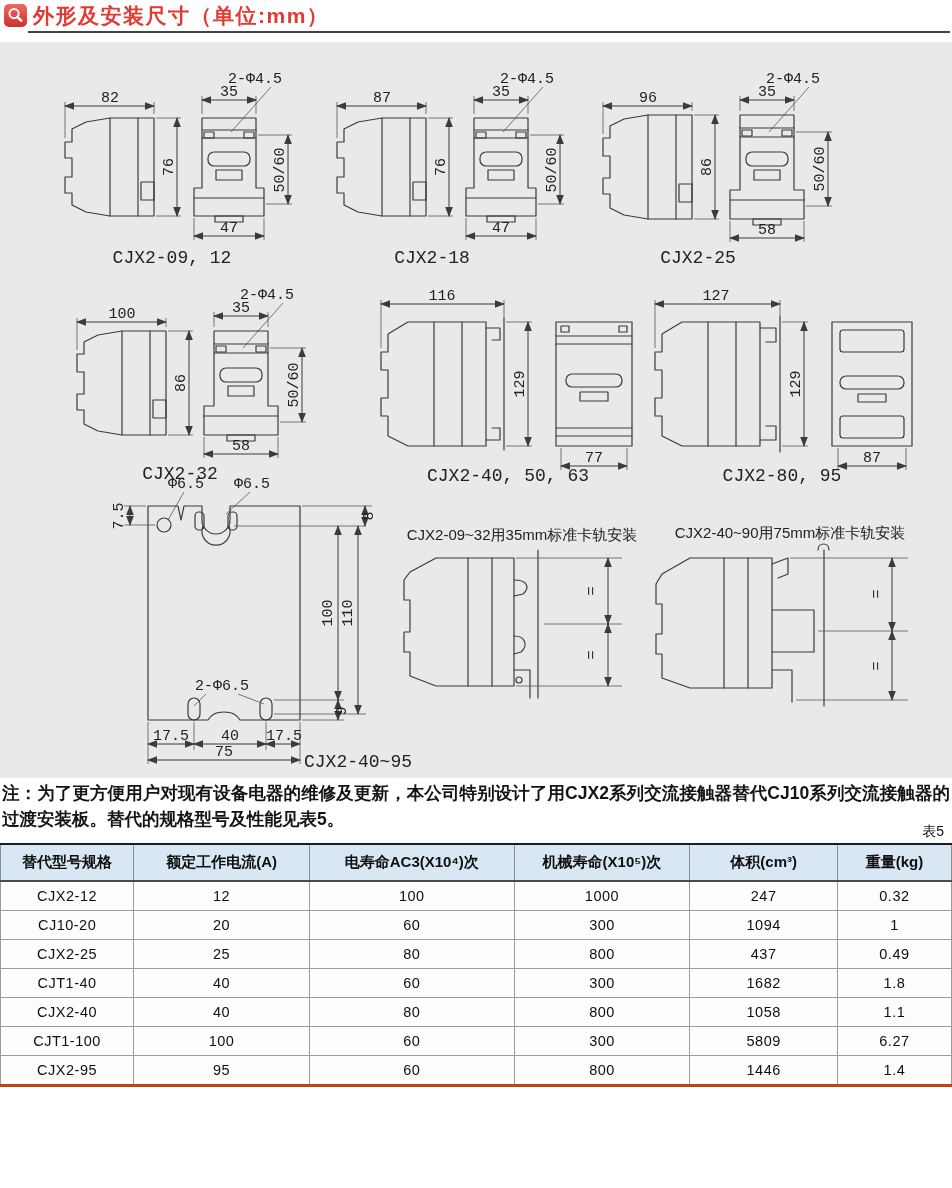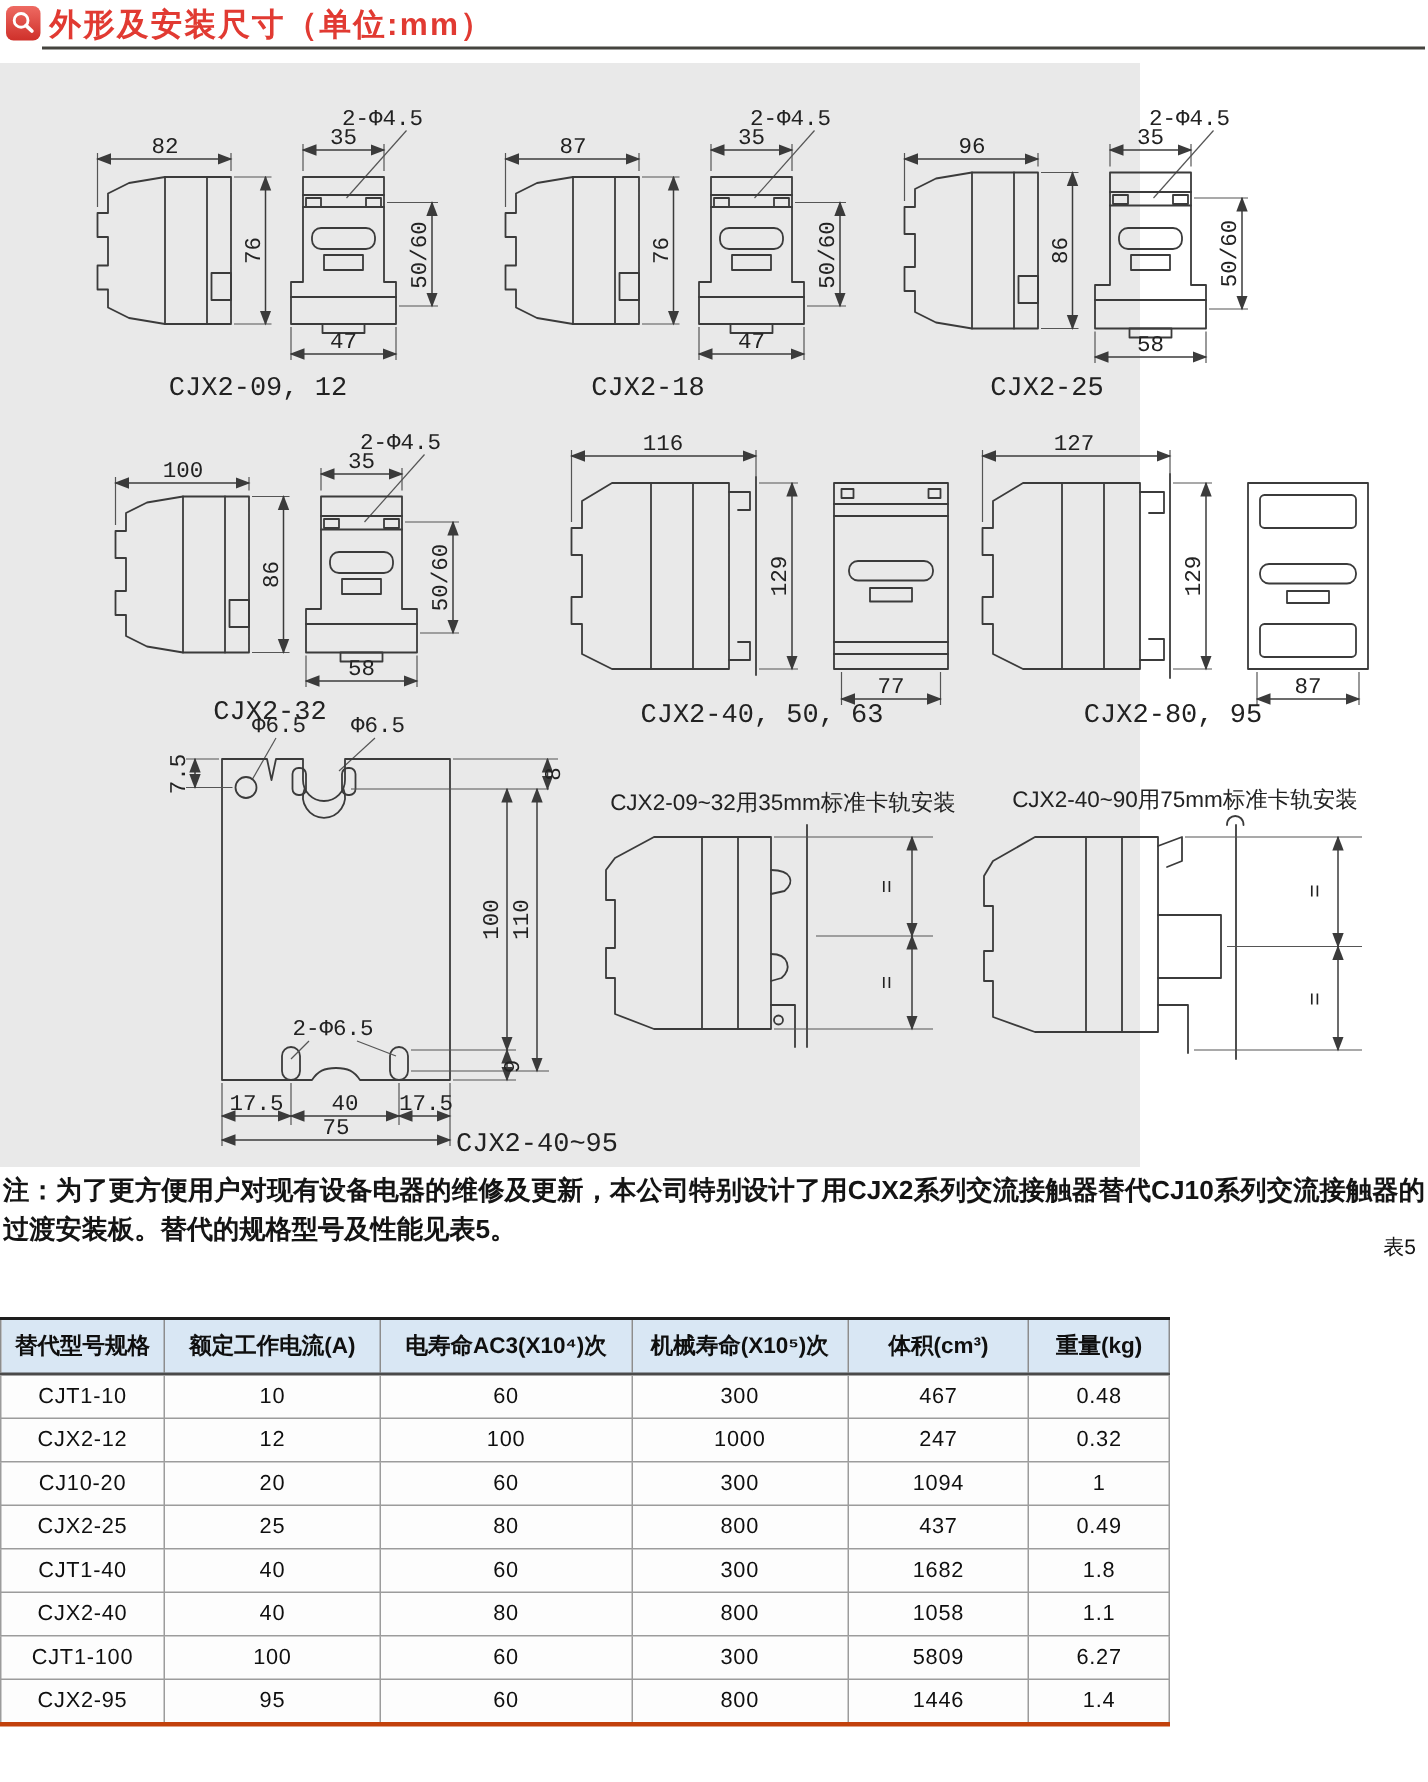--- a/index.html
+++ b/index.html
@@ -13,36 +13,36 @@
     position:absolute; left:4px; top:4px; width:23px; height:23px; border-radius:5px;
     background:linear-gradient(#ee6a62,#cf302a);
     display:flex; align-items:center; justify-content:center;
   }
   .htitle {
     position:absolute; left:33px; top:2px; font-size:21px; font-weight:bold;
     color:#e13a32; letter-spacing:1.5px; white-space:nowrap;
   }
   .hrule { position:absolute; left:28px; right:2px; top:31px; height:2px; background:#45443f; }
   
-  .panel { position:absolute; left:0; top:42px; width:760px; height:736px; background:#e9e9e9; }
+  .panel { position:absolute; left:0; top:42px; width:952px; height:736px; background:#e9e9e9; }
   svg.draw { position:absolute; overflow:visible; }
   .ln  { fill:none; stroke:#3b3b3b; stroke-width:1.2; stroke-linejoin:round; stroke-linecap:round; }
   .dim { stroke:#3b3b3b; stroke-width:1; fill:none; }
   .ext { stroke:#555; stroke-width:0.8; fill:none; }
   text.dt { font-family:"Liberation Mono", monospace; font-size:15px; fill:#222; }
   text.dl { font-family:"Liberation Mono", monospace; font-size:18px; fill:#222; }
   text.dc { font-family:"Liberation Sans", sans-serif; font-size:15px; fill:#222; }
   
   .note {
     position:absolute; left:2px; top:780px; width:948px;
     font-size:17.5px; line-height:1.5; color:#141414; font-weight:700; text-align:justify;
   }
   .tabletag { position:absolute; right:8px; top:823px; font-size:14px; color:#141414; }
   
-  table.spec { position:absolute; left:0; top:843px; width:780px; border-collapse:collapse; text-align:center; table-layout:fixed;margin-top:35px; }
+  table.spec { position:absolute; left:0; top:843px; width:952px; border-collapse:collapse; text-align:center; table-layout:fixed; }
   .spec th {
     background:#d9e7f4; border:1px solid #8d8d8d; border-top:2px solid #1e1e1e; border-bottom:2px solid #4a4a4a;
     font-size:15px; font-weight:bold; color:#0f0f0f; padding:8px 2px;
   }
   .spec td {
     border:1px solid #9c9c9c; background:#fdfdfd;
     font-size:14.5px; color:#0f0f0f; padding:6px 2px; letter-spacing:0.5px;
   }
   .spec tr:last-child td { border-bottom:3px solid #c2410c; }
 </style>
@@ -393,28 +393,20 @@
         <th>替代型号规格</th>
         <th>额定工作电流(A)</th>
         <th>电寿命AC3(X10⁴)次</th>
         <th>机械寿命(X10⁵)次</th>
         <th>体积(cm³)</th>
         <th>重量(kg)</th>
       </tr>
   </thead>
   <tbody>
       <tr>
-        <td>CJT1-10</td>
-        <td>10</td>
-        <td>60</td>
-        <td>300</td>
-        <td>467</td>
-        <td>0.48</td>
-      </tr>
-      <tr>
         <td>CJX2-12</td>
         <td>12</td>
         <td>100</td>
         <td>1000</td>
         <td>247</td>
         <td>0.32</td>
       </tr>
       <tr>
         <td>CJ10-20</td>
         <td>20</td>

